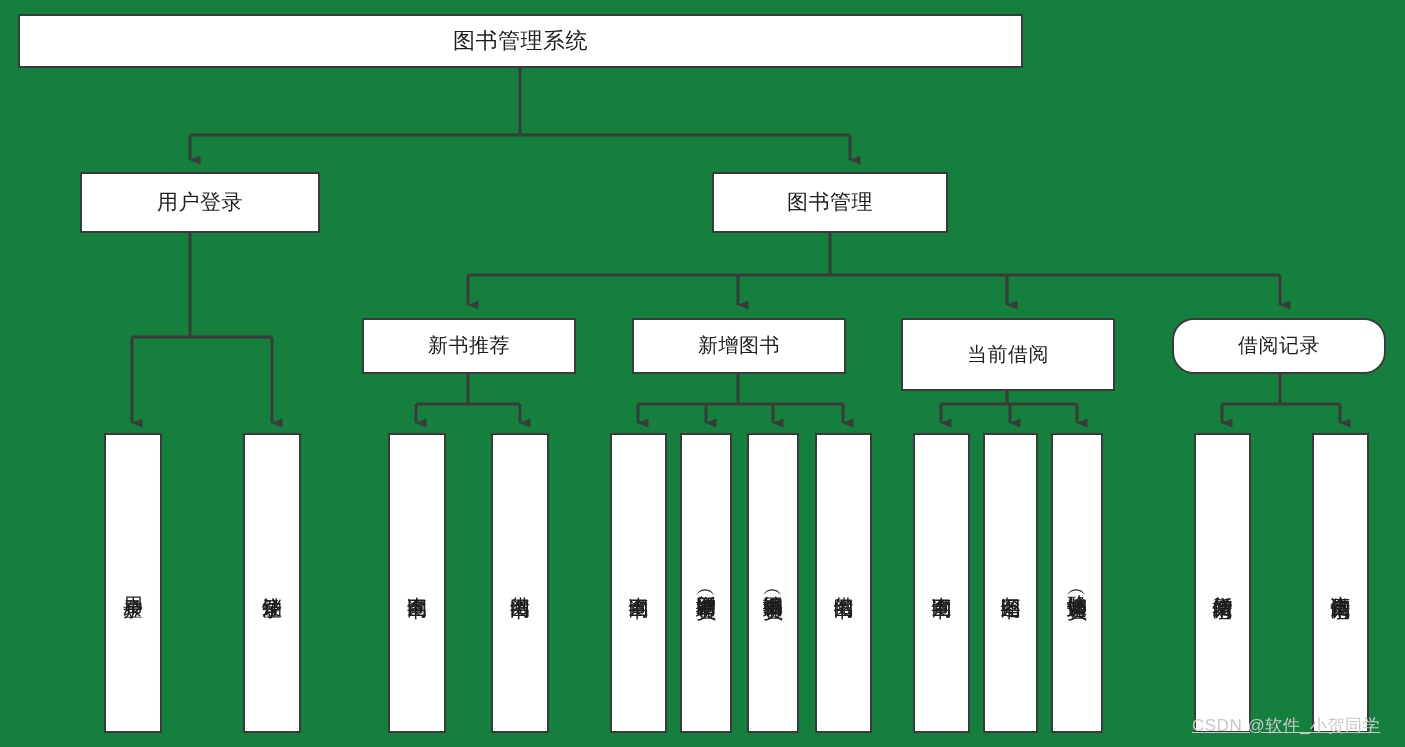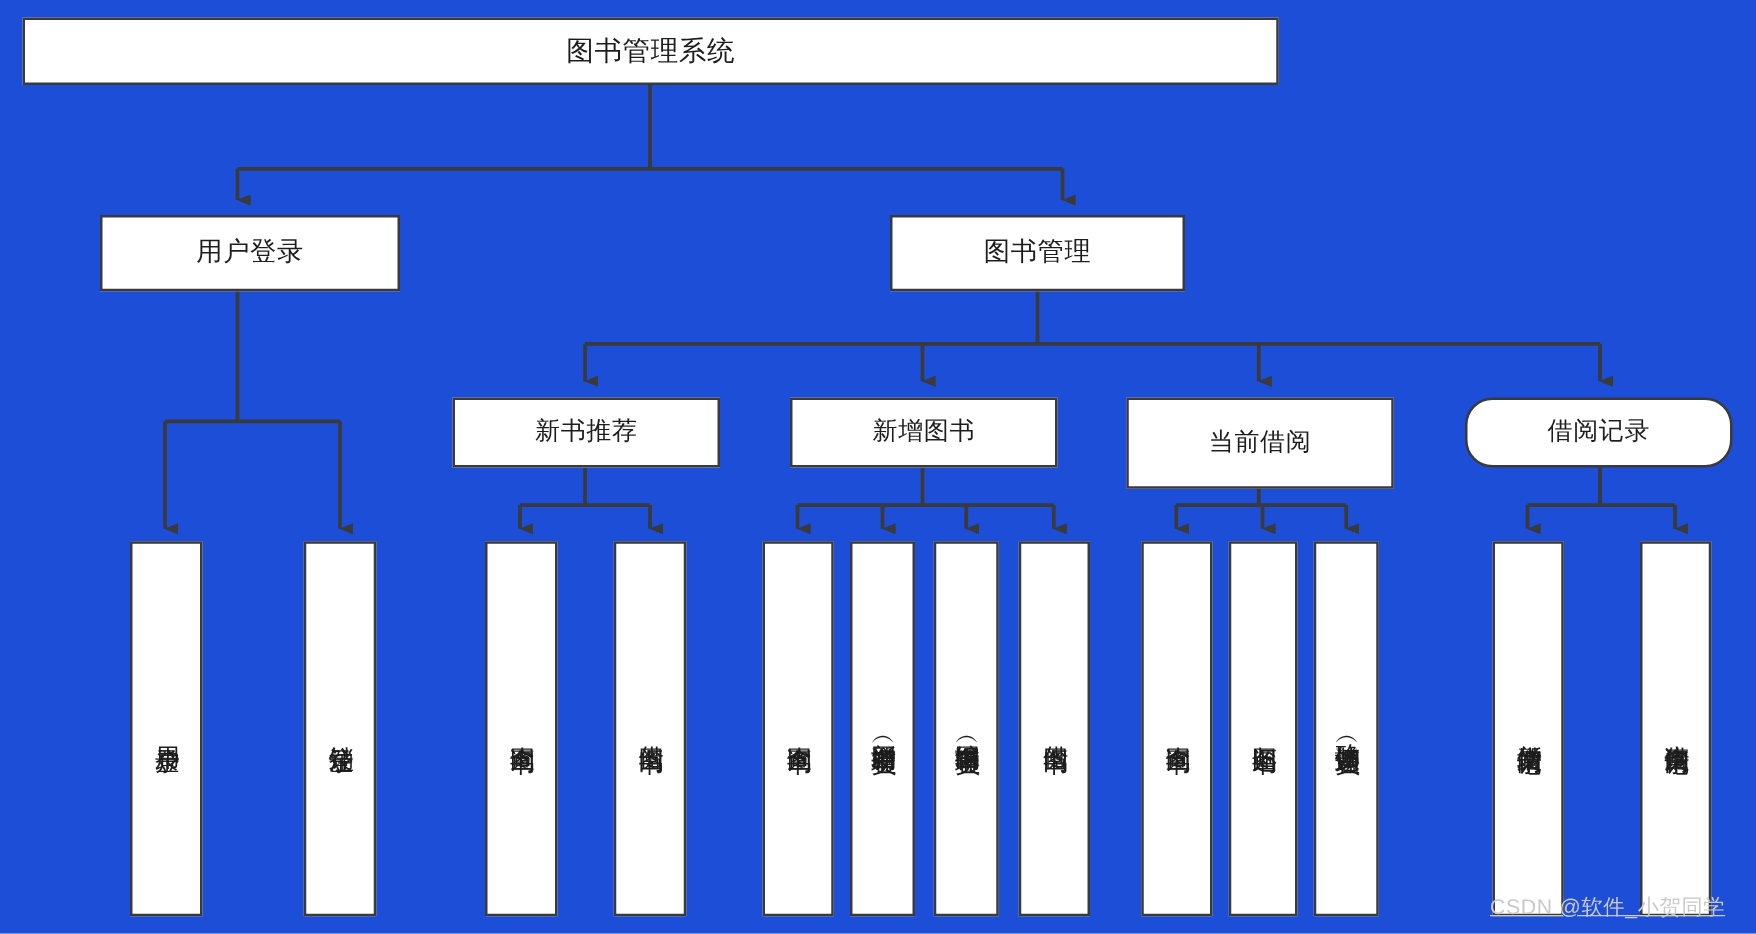--- a/index.html
+++ b/index.html
@@ -8,21 +8,21 @@
     padding: 0;
     background: #ffffff;
   }
   body {
     font-family: "Liberation Sans", "DejaVu Sans", sans-serif;
   }
   #canvas {
     position: relative;
     width: 1405px;
     height: 747px;
-    background: #1d4ed8;
+    background: #15803d;
     overflow: hidden;
   }
   svg.edges {
     position: absolute;
     left: 0;
     top: 0;
     width: 1405px;
     height: 747px;
     pointer-events: none;
   }

